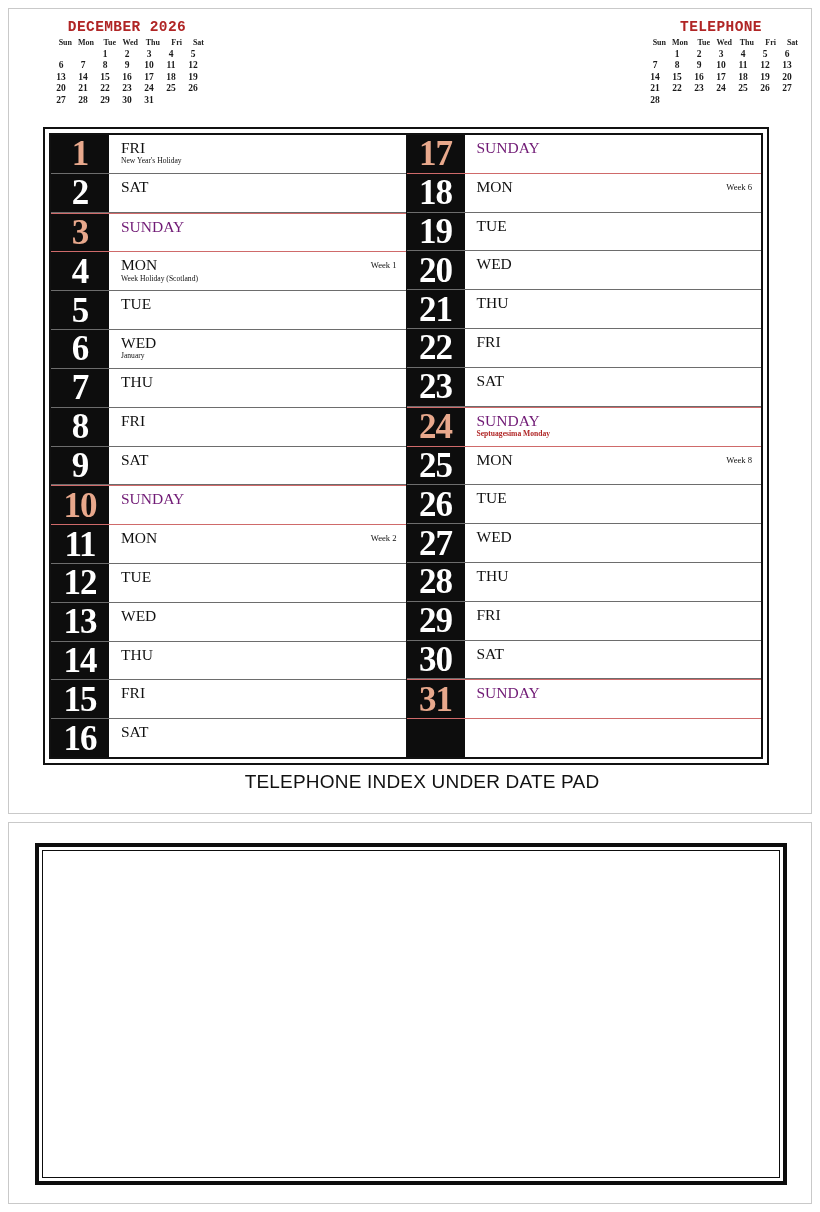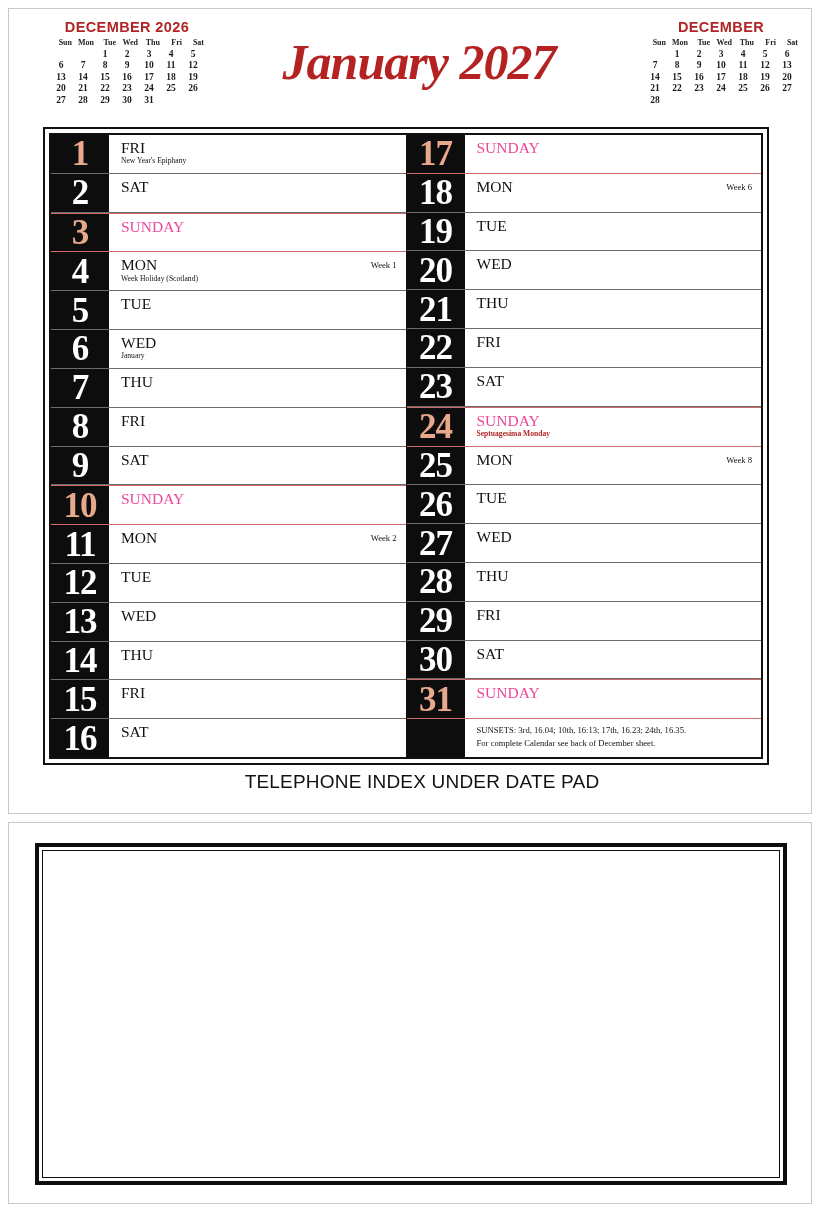--- a/index.html
+++ b/index.html
@@ -18,21 +18,21 @@
   }
 
   
   .header{position:relative;height:108px;}
 
   .mini{position:absolute;top:10px;width:200px;text-align:center;}
   .mini.left{left:18px;}
   .mini.right{left:612px;}
   .mini-title{
     color:#b02525;font-weight:bold;font-size:14.5px;letter-spacing:.4px;
-    font-family:Liberation Sans, sans-serif;margin-bottom:2px;
+    font-family:Liberation Mono, monospace;margin-bottom:2px;
   }
   .mini table{border-collapse:collapse;margin:0 auto;}
   .mini td,.mini th{
     width:22px;height:11.5px;text-align:center;vertical-align:middle;
     font-size:9.5px;font-weight:bold;color:#1a1a1a;padding:0;line-height:11.5px;
     font-family:"Liberation Serif", serif;
   }
   .mini th{font-size:8px;font-weight:bold;color:#222;text-align:right;}
   .mini td.blank{color:transparent;}
 
@@ -70,21 +70,21 @@
     font-family:"Liberation Serif", serif;
     letter-spacing:-1px;
   }
   .daynum.hl{color:#e8a88c;}
 
   .dayinfo{
     flex:1 1 auto;min-width:0;position:relative;
     padding:5px 8px 2px 12px;box-sizing:border-box;background:#fff;
   }
   .dow{font-size:15.5px;color:#111;line-height:1.05;font-family:"Liberation Serif", serif;}
-  .dow.red{color:#ec4899;}
+  .dow.red{color:#701a75;}
   .note{font-size:7.6px;color:#111;margin-top:1px;line-height:1.1;font-family:"Liberation Serif", serif;}
   .note.red{color:#b02525;font-weight:bold;}
   .week{
     position:absolute;right:9px;top:8px;font-size:8.6px;color:#111;
     font-family:"Liberation Serif", serif;
   }
 
   
   .sunsets{
     flex:1 1 auto;padding:5px 8px 2px 12px;box-sizing:border-box;background:#fff;
@@ -176,24 +176,23 @@
               <td>29</td>
               <td>30</td>
               <td>31</td>
               <td></td>
               <td></td>
             </tr>
           </tbody>
         </table>
       </div>
 
-      <div class="month-title">January 2027</div>
 
       <div class="mini right">
-        <div class="mini-title">DECEMBER</div>
+        <div class="mini-title">TELEPHONE</div>
         <table>
           <thead>
             <tr>
               <th>Sun</th>
               <th>Mon</th>
               <th>Tue</th>
               <th>Wed</th>
               <th>Thu</th>
               <th>Fri</th>
               <th>Sat</th>
@@ -252,21 +251,21 @@
 
     <div class="grid-frame">
       <div class="grid-inner">
 
         <div class="col left">
 
           <div class="row">
             <div class="daynum hl">1</div>
             <div class="dayinfo">
               <div class="dow">FRI</div>
-              <div class="note">New Year's Epiphany</div>
+              <div class="note">New Year's Holiday</div>
               <div class="week"></div>
             </div>
           </div>
 
           <div class="row">
             <div class="daynum">2</div>
             <div class="dayinfo">
               <div class="dow">SAT</div>
               <div class="note"></div>
               <div class="week"></div>
@@ -532,24 +531,20 @@
             <div class="daynum hl">31</div>
             <div class="dayinfo">
               <div class="dow red">SUNDAY</div>
               <div class="note"></div>
               <div class="week"></div>
             </div>
           </div>
 
           <div class="row last">
             <div class="daynum"></div>
-            <div class="sunsets">
-              <div>SUNSETS: 3rd, 16.04; 10th, 16:13; 17th, 16.23; 24th, 16.35.</div>
-              <div>For complete Calendar see back of December sheet.</div>
-            </div>
           </div>
         </div>
 
       </div>
     </div>
 
     <div class="telephone">TELEPHONE INDEX UNDER DATE PAD</div>
   </div>
 
   <div class="bottom-sheet">

